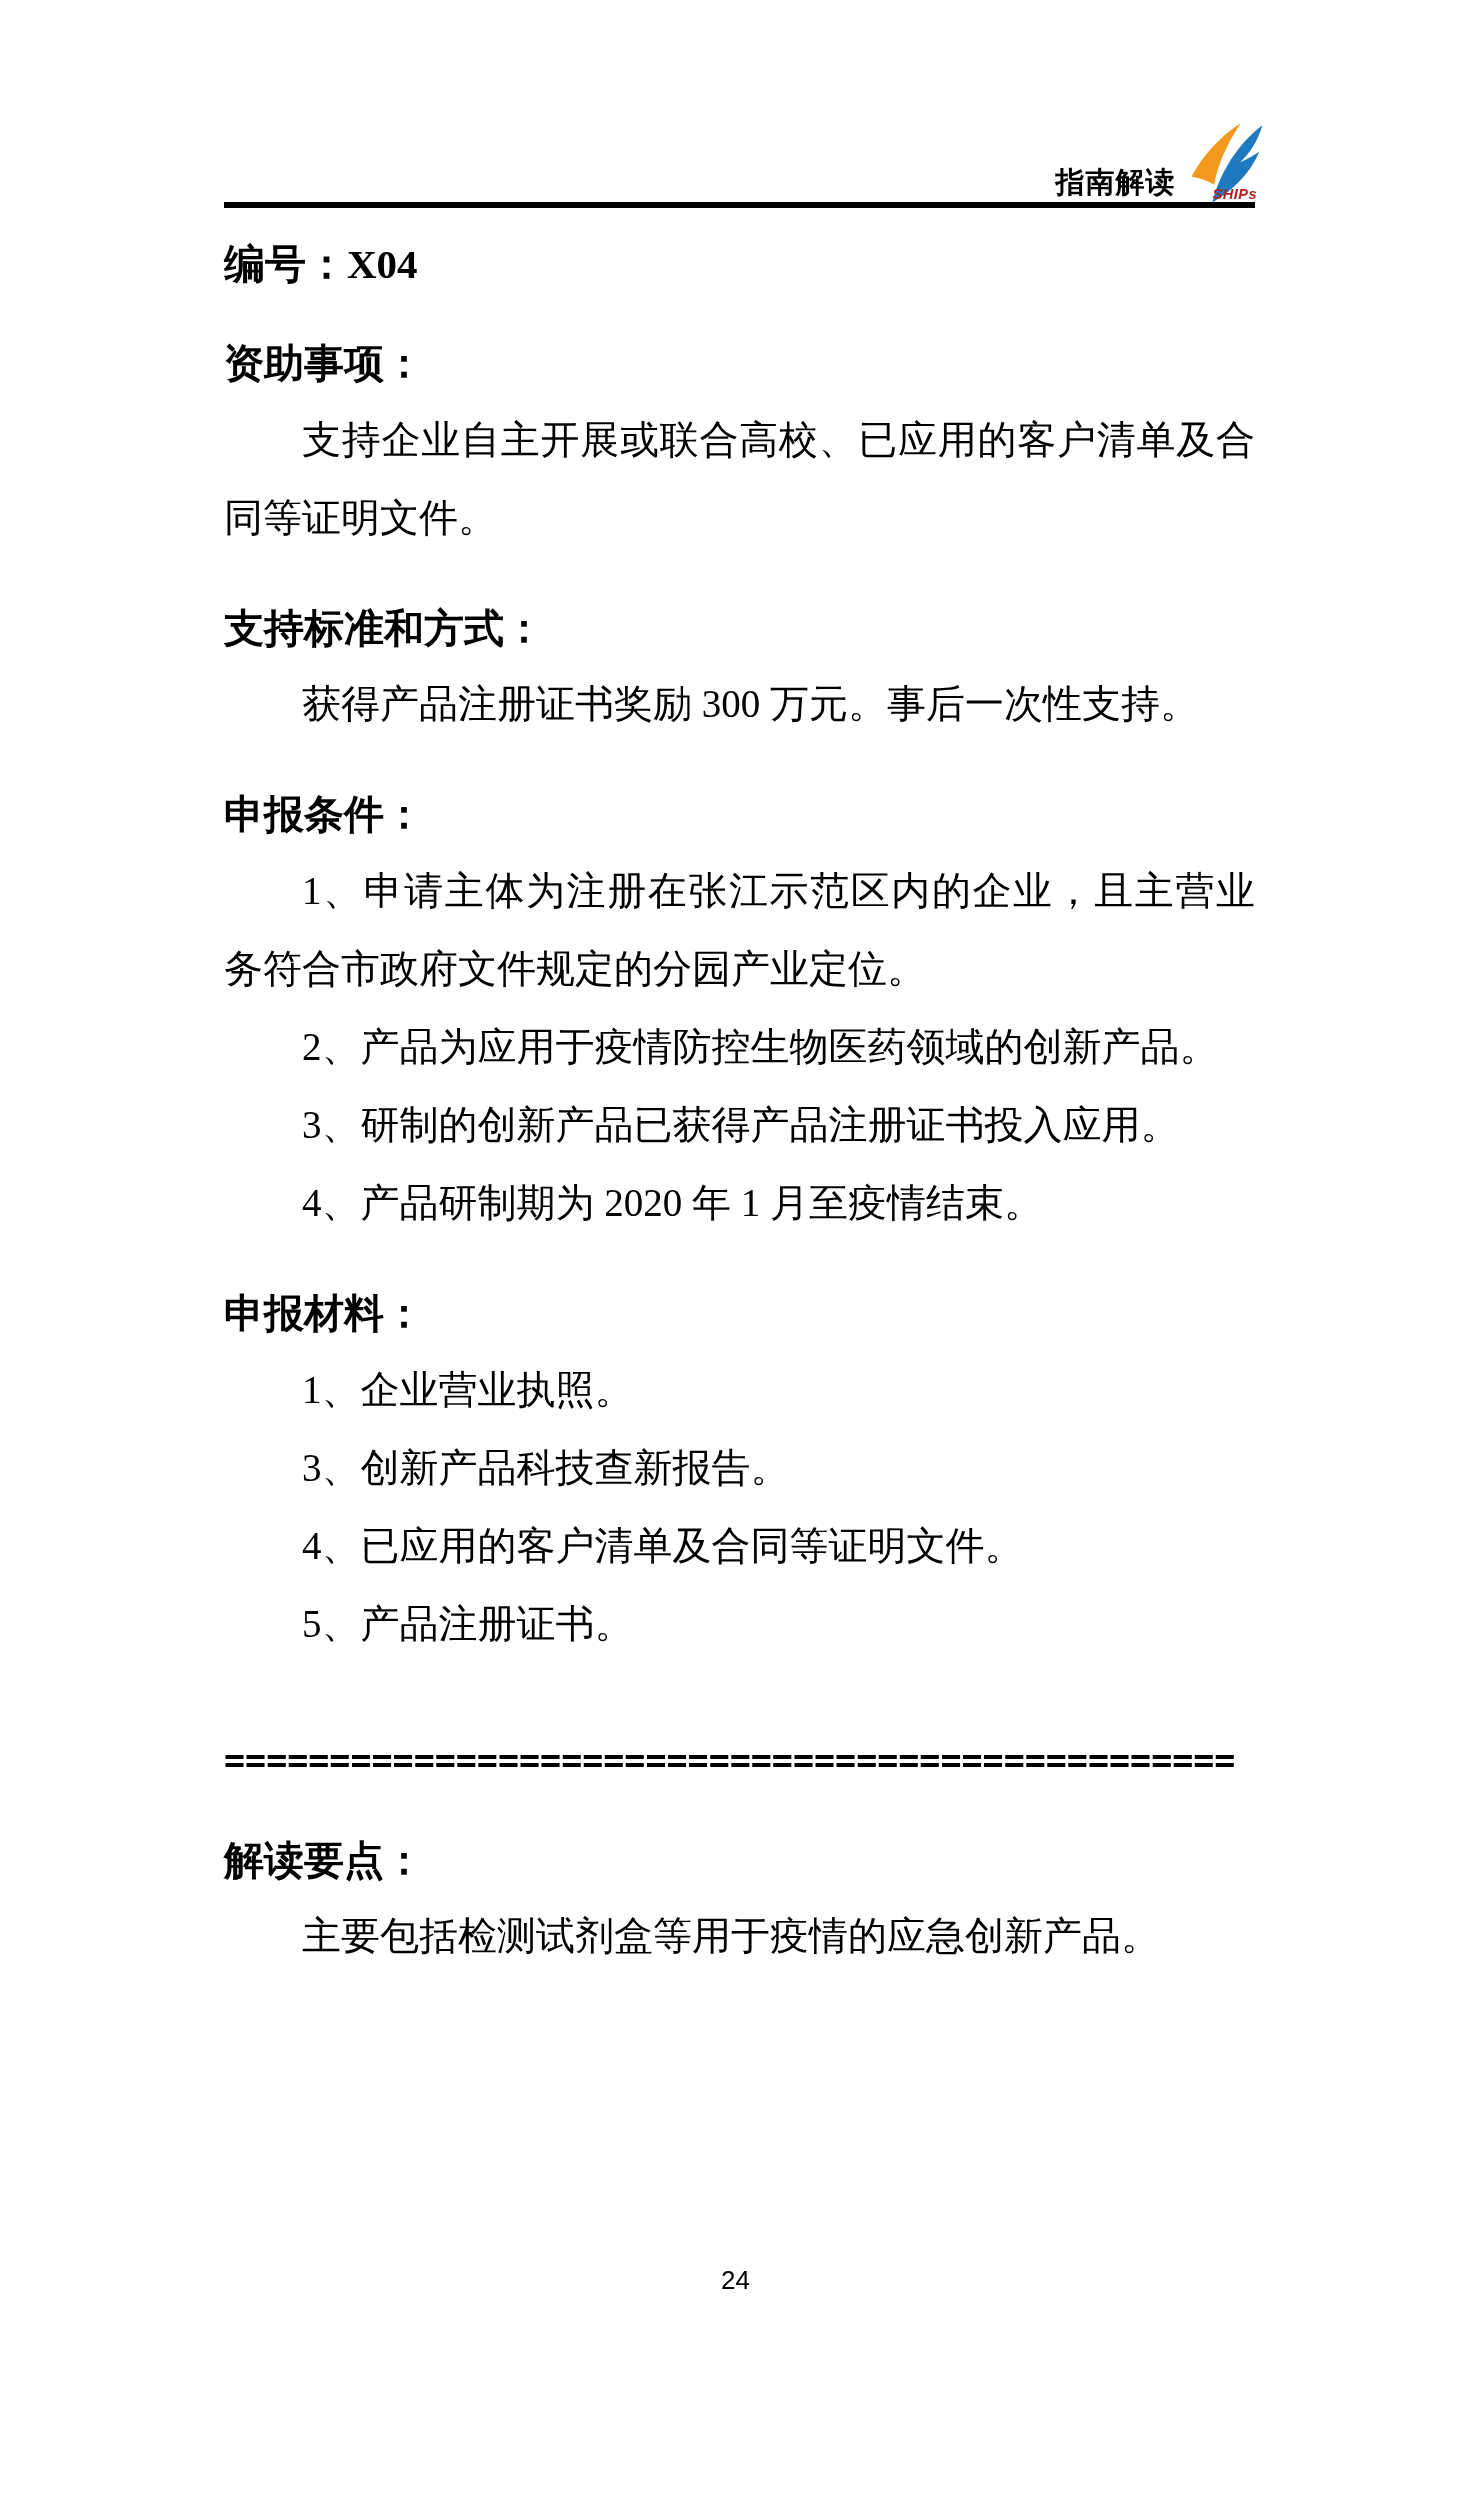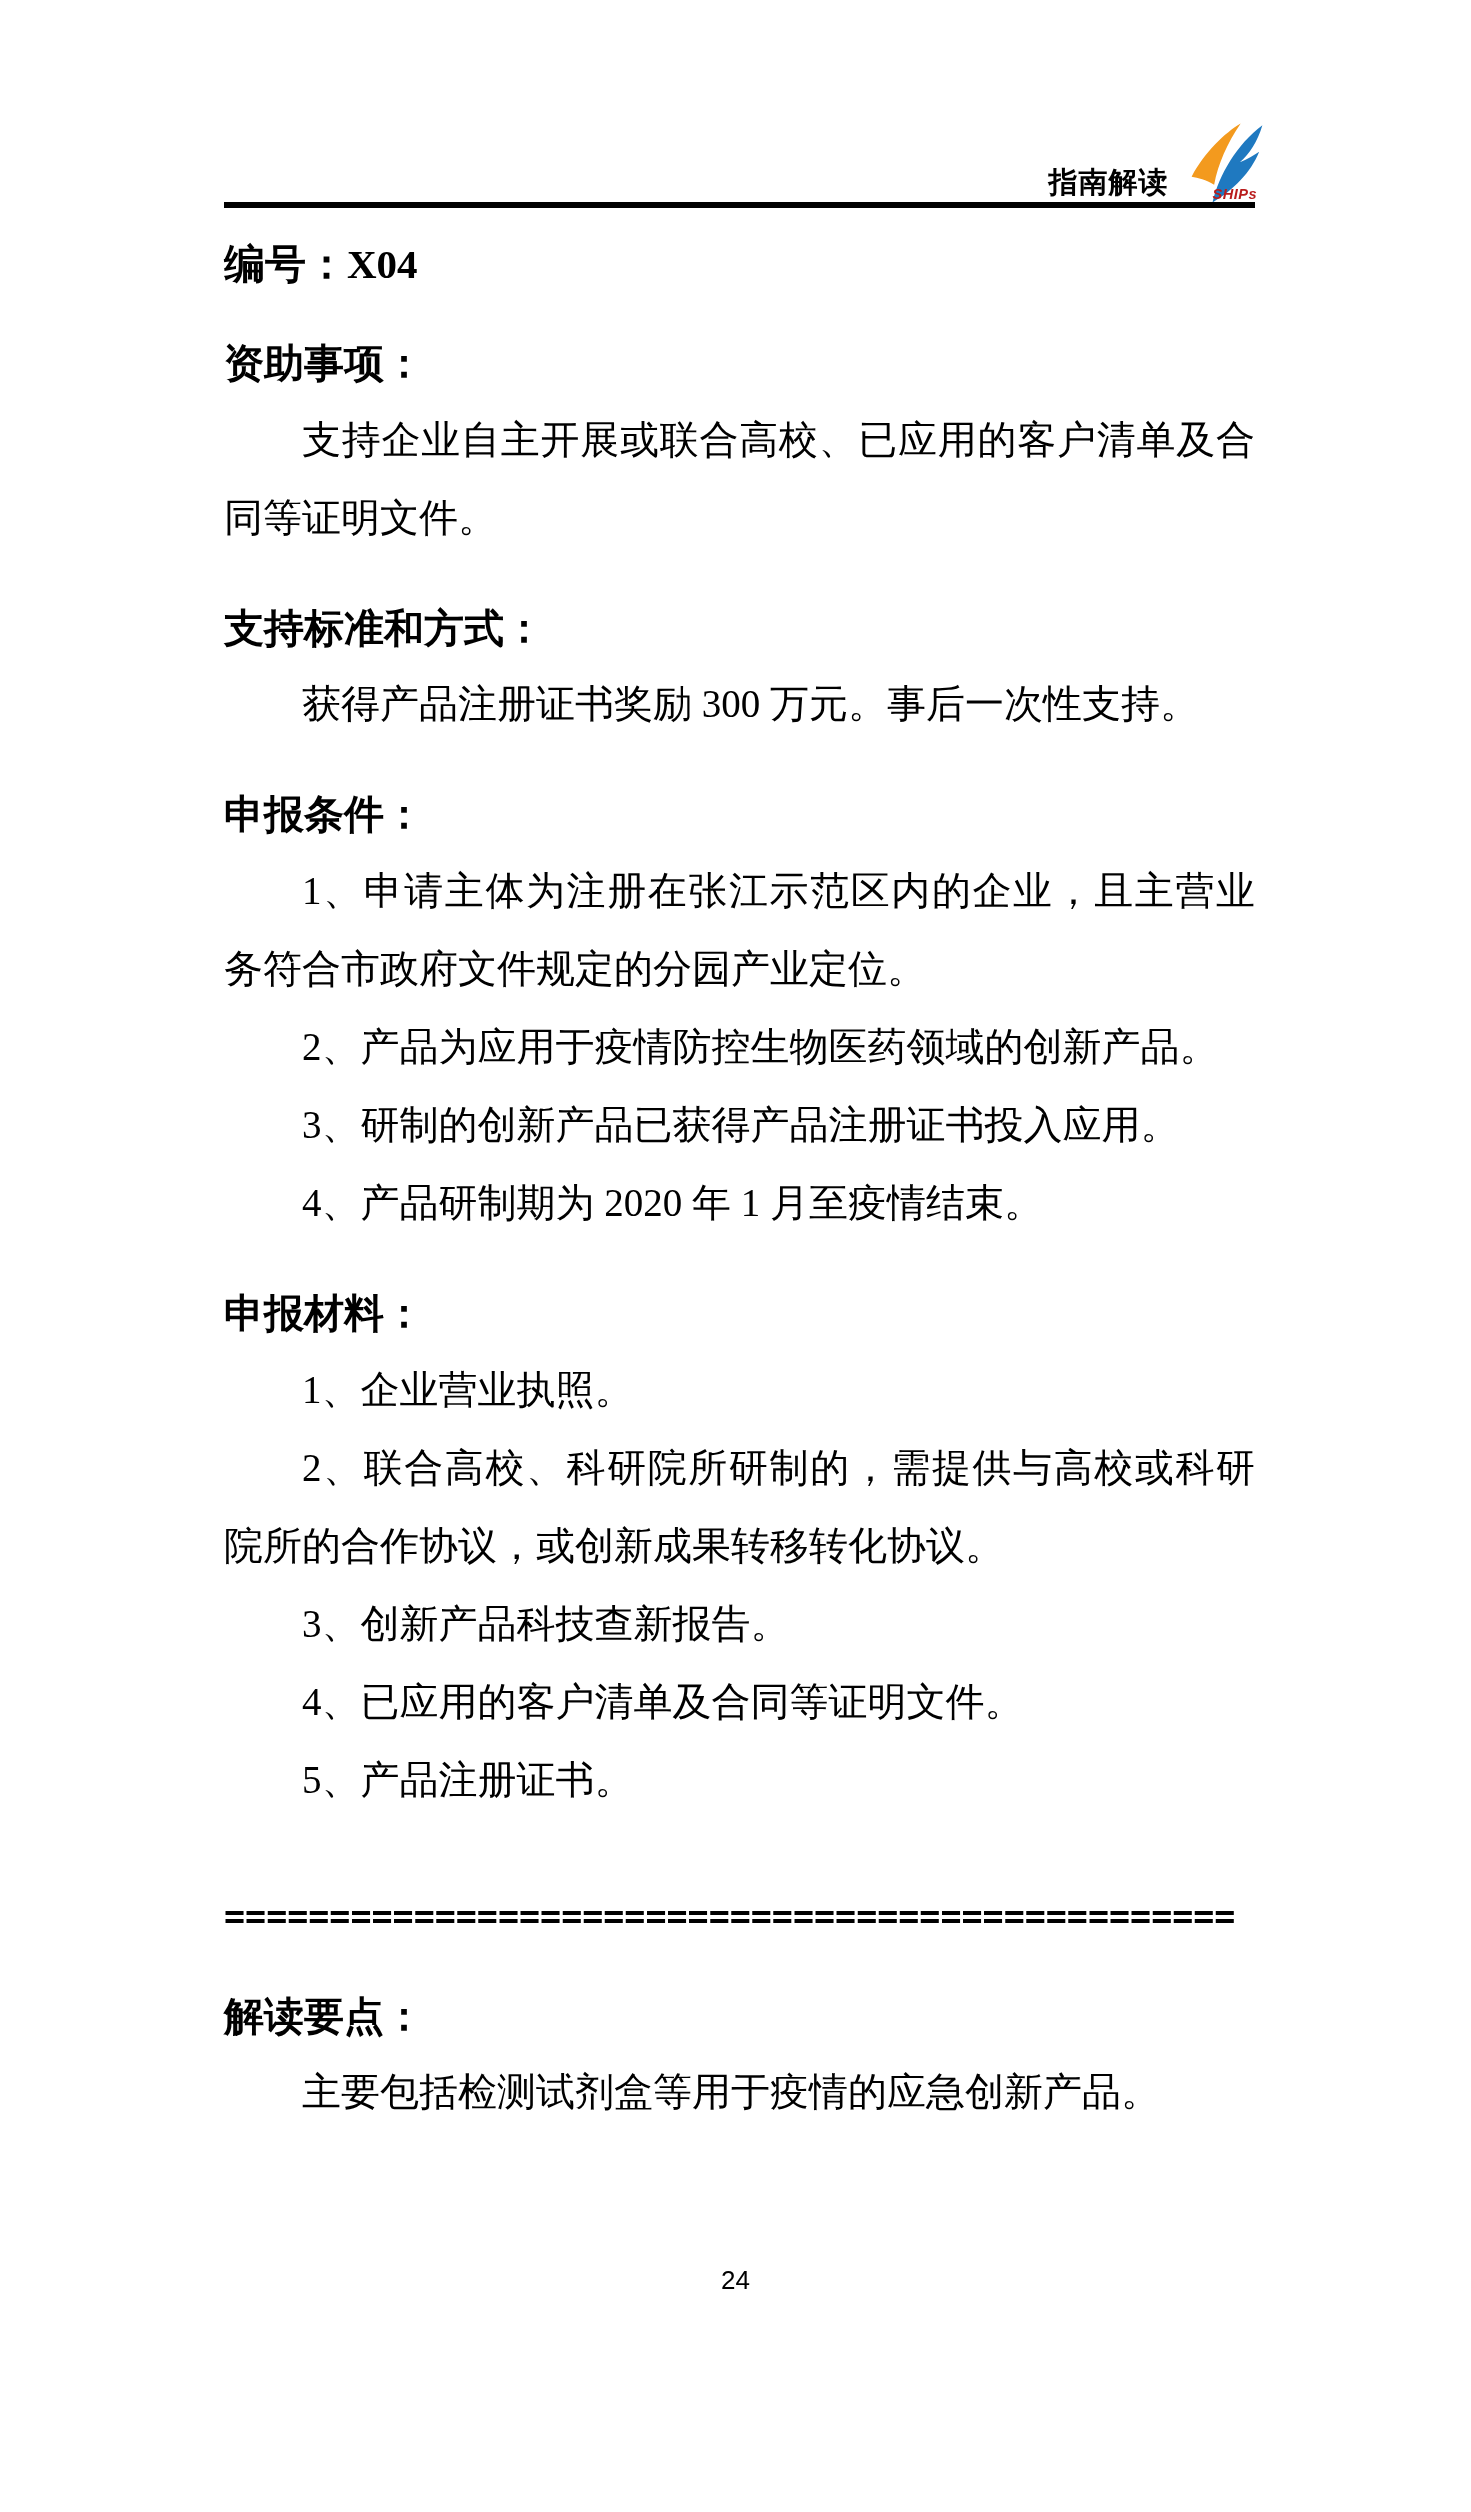--- a/index.html
+++ b/index.html
@@ -8,21 +8,21 @@
     width: 1471px; height: 2512px;
     background: #ffffff; color: #000;
     position: relative;
     font-family: "Liberation Serif", serif;
   }
 
   
   .brand {
     position: absolute; top: 122px; left: 224px;
     width: 1031px; height: 80px;
-    display: flex; justify-content: flex-end; align-items: flex-end; gap: 7px;
+    display: flex; justify-content: flex-end; align-items: flex-end;
   }
   .brand-text {
     font-family: "Liberation Sans", sans-serif;
     font-weight: 700; font-size: 29px; line-height: 1;
     padding-bottom: 4.9px; letter-spacing: 1px;
   }
   .logo { position: relative; width: 93px; height: 80px; margin-left: 3.9px; margin-right: -17.5px; }
   .logo svg { position: absolute; top: 0; left: 9.7px; }
   .brand-sub {
     position: absolute; left: 33px; bottom: 0;
@@ -100,21 +100,20 @@
       <h2>申报条件：</h2>
       <p>1、申请主体为注册在张江示范区内的企业，且主营业务符合市政府文件规定的分园产业定位。</p>
       <p>2、产品为应用于疫情防控生物医药领域的创新产品。</p>
       <p>3、研制的创新产品已获得产品注册证书投入应用。</p>
       <p>4、产品研制期为 2020 年 1 月至疫情结束。</p>
     </section>
 
     <section>
       <h2>申报材料：</h2>
       <p>1、企业营业执照。</p>
-      <p>2、联合高校、科研院所研制的，需提供与高校或科研院所的合作协议，或创新成果转移转化协议。</p>
       <p>3、创新产品科技查新报告。</p>
       <p>4、已应用的客户清单及合同等证明文件。</p>
       <p>5、产品注册证书。</p>
     </section>
 
     <div class="separator">================================================</div>
 
     <section class="sec-notes">
       <h2>解读要点：</h2>
       <p>主要包括检测试剂盒等用于疫情的应急创新产品。</p>

